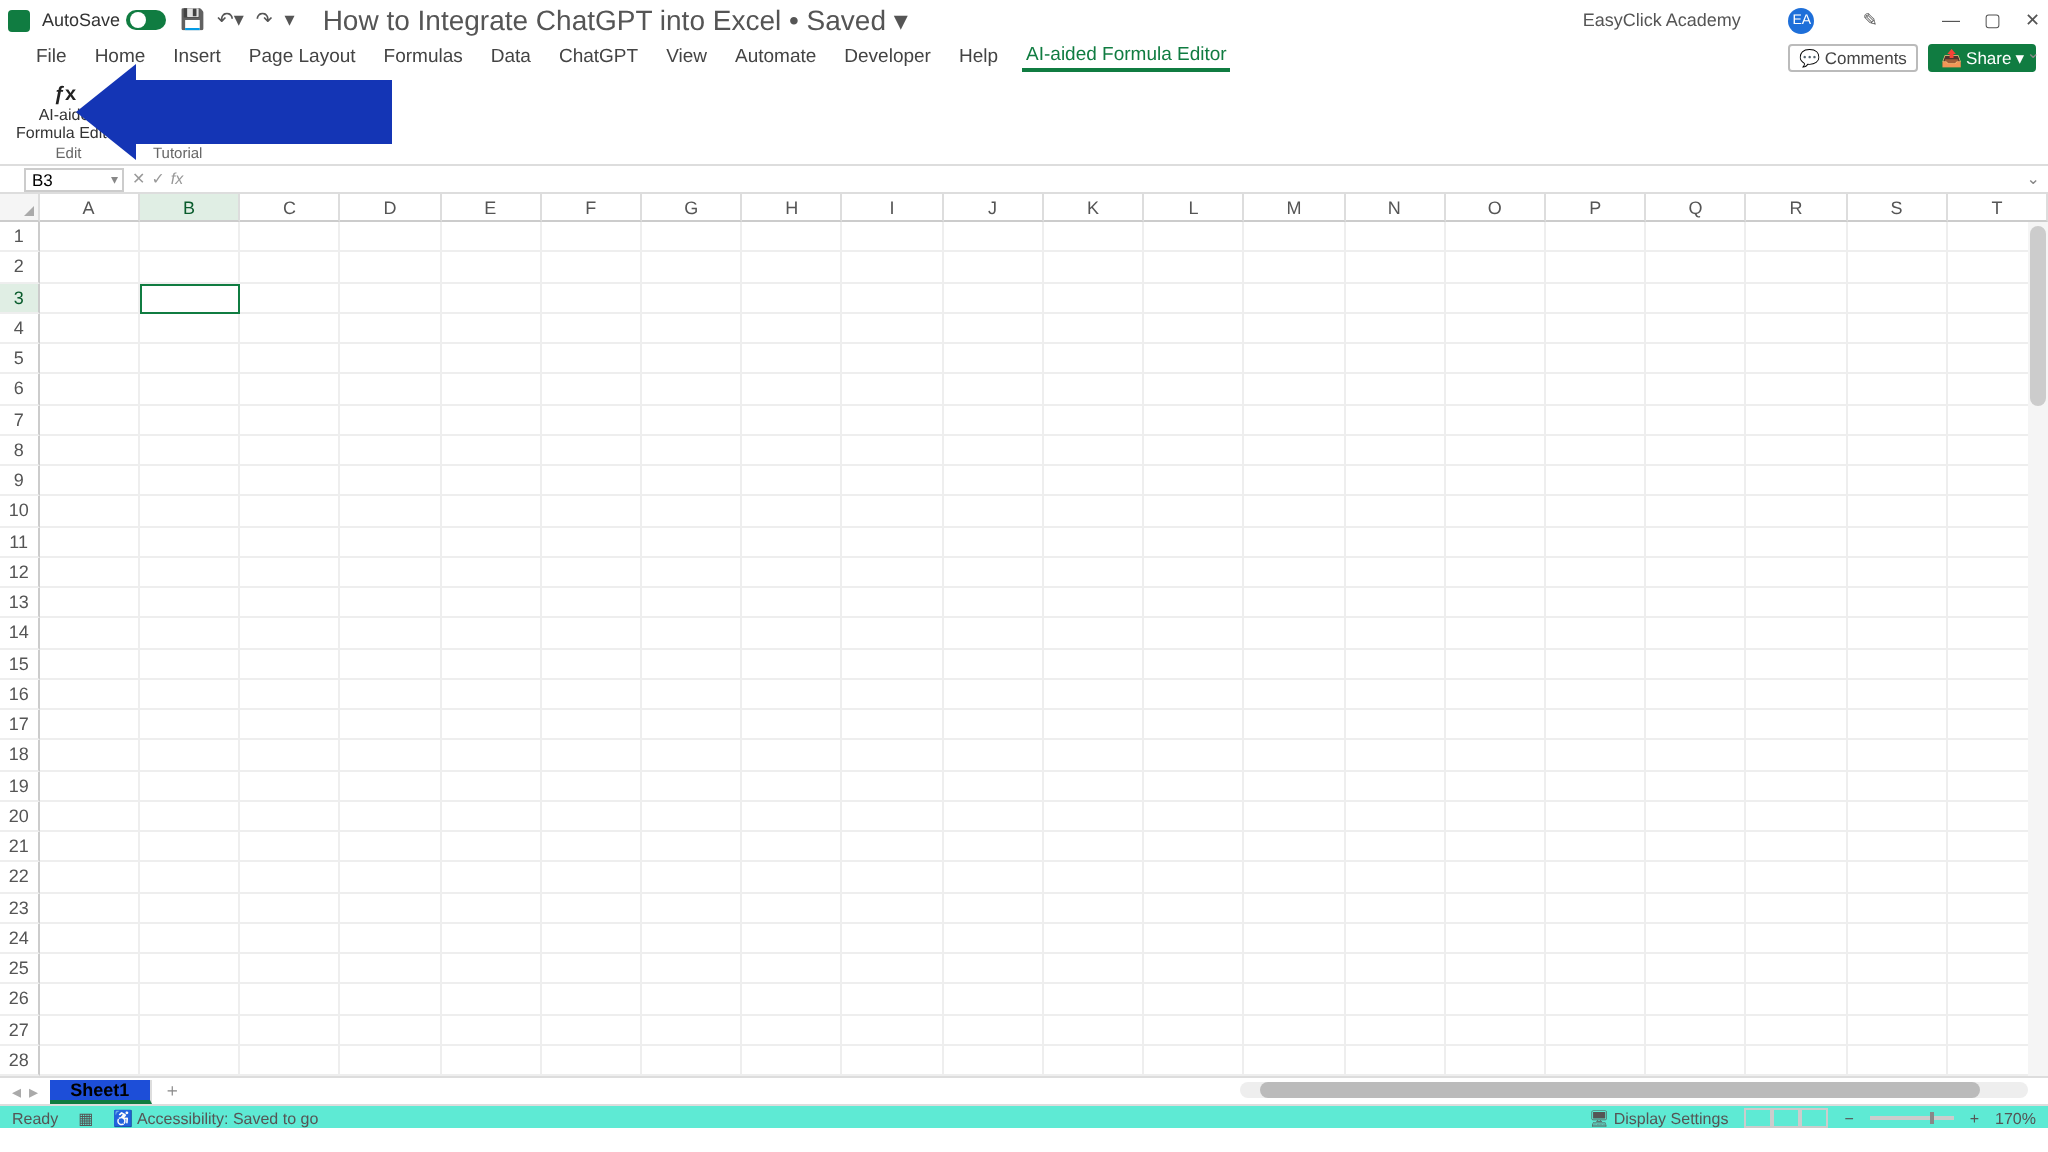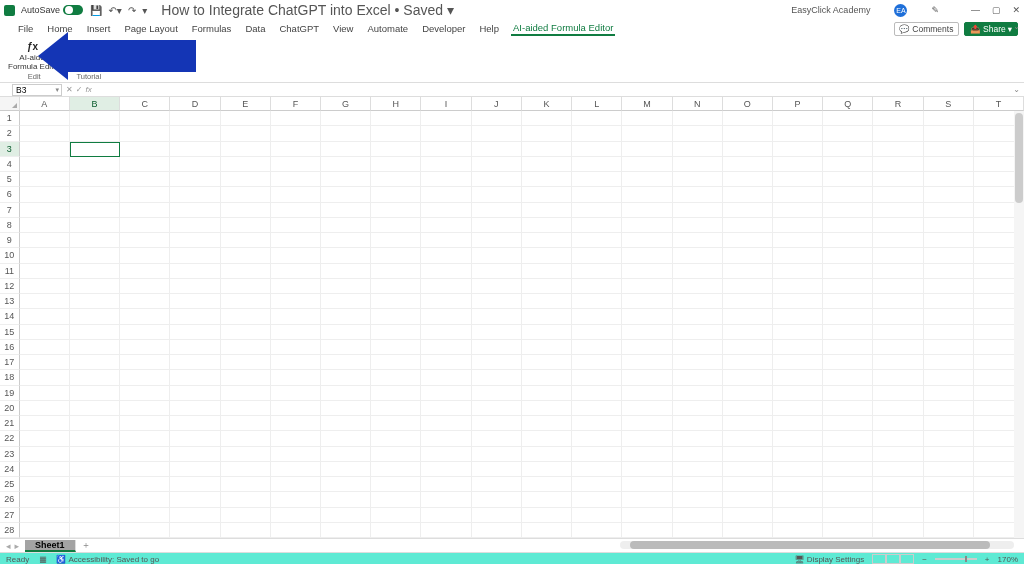--- a/index.html
+++ b/index.html
@@ -72,21 +72,21 @@
 .rowhdr.sel { background: #e0eee4; color:#0a5c2d; }
 .cell { width: 51px; border-right: 1px solid #eee; border-bottom: 1px solid #eee; }
 .cell.active { outline: 1.5px solid #107c41; outline-offset: -1px; }
 
 .vscroll { position: absolute; right: 0; top: 14px; bottom: 0; width: 10px; background: #f5f5f5; }
 .vscroll .thumb { position: absolute; top: 2px; left: 1px; width: 8px; height: 90px; background: #ccc; border-radius: 4px; }
 
 
 .sheets { height: 14px; display: flex; align-items: center; font-size: 9px; border-top: 1px solid #ddd; position: relative; }
 .sheets .nav { display: flex; gap: 4px; padding: 0 6px; color: #aaa; }
-.sheets .tab { padding: 0 10px; border-right: 1px solid #ddd; border-bottom: 2px solid #107c41; background: #a3a3a3; font-weight: 600; }
+.sheets .tab { padding: 0 10px; border-right: 1px solid #ddd; border-bottom: 2px solid #107c41; background: #1d4ed8; font-weight: 600; }
 .sheets .add { padding: 0 6px; color: #888; }
 .hscroll { position: absolute; right: 10px; left: 620px; top: 2px; height: 8px; background: #eee; border-radius: 4px; }
 .hscroll .th { position: absolute; left: 10px; width: 360px; height: 8px; background: #bbb; border-radius: 4px; }
 
 
 .status { height: 12px; display: flex; align-items: flex-end; font-size: 8px; color: #555; padding: 0 6px; border-top: 1px solid #ddd; background: #5eead4; }
 .status .left { display: flex; gap: 10px; align-items: center; }
 .status .right { margin-left: auto; display: flex; gap: 8px; align-items: center; }
 .view-btns { display: flex; gap: 0; }
 .view-btns span { width: 14px; height: 10px; border: 1px solid #ccc; display: inline-block; }

